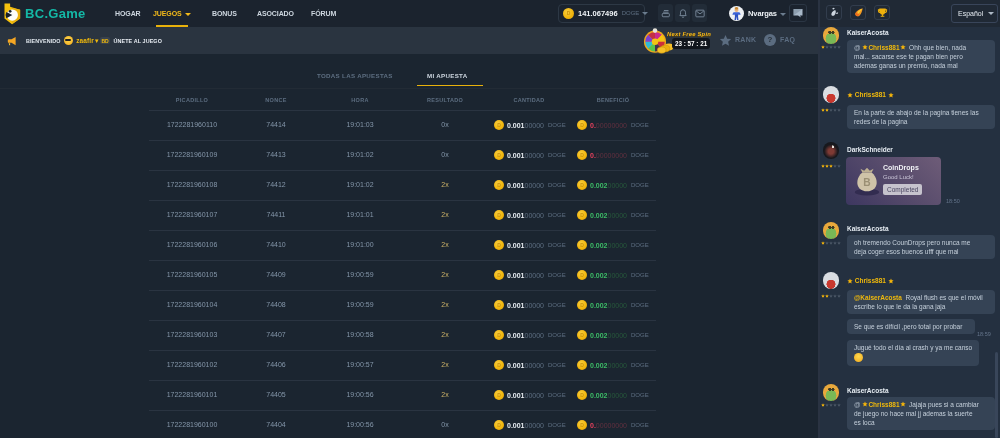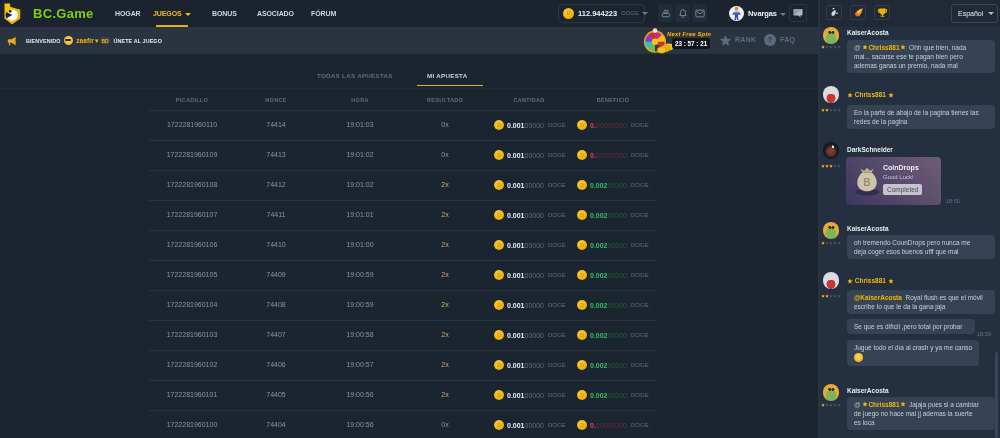--- a/index.html
+++ b/index.html
@@ -8,21 +8,21 @@
 #page{position:relative;width:1000px;height:438px;}
 #nav{position:absolute;left:0;top:0;width:818px;height:27px;background:#1b232e;}
 #ann{position:absolute;left:0;top:27px;width:818px;height:27px;background:#2a3440;}
 #content{position:absolute;left:0;top:54px;width:818px;height:384px;background:#1b2530;}
 #chat{position:absolute;left:818px;top:0;width:182px;height:438px;background:#243040;border-left:2px solid #2a3342;}
 #chathead{position:absolute;left:818px;top:0;width:182px;height:27px;background:#202935;border-left:2px solid #2a3342;}
 .navitem{position:absolute;top:0;height:27px;line-height:27px;font-size:7px;font-weight:bold;
  color:#cdd6df;letter-spacing:-0.1px;}
 .caret{display:inline-block;width:0;height:0;border-left:3px solid transparent;
  border-right:3px solid transparent;border-top:3.5px solid #6b7c8e;vertical-align:middle;margin-left:3px;}
-.logo-txt{position:absolute;left:33px;top:0;height:27px;line-height:27px;color:#84cc16;
+.logo-txt{position:absolute;left:25px;top:0;height:27px;line-height:27px;color:#14b8a6;
  font-size:13px;font-weight:bold;letter-spacing:.3px;text-align:right;}
 #balance{position:absolute;left:558px;top:3.5px;width:87px;height:19px;border:1px solid #2d3845;
  border-radius:4px;display:flex;align-items:center;padding-left:4px;}
 .iconbtn{position:absolute;top:4px;width:15px;height:18px;background:#222c38;border-radius:3px;
  display:flex;align-items:center;justify-content:center;}
 .coin{display:inline-block;border-radius:50%;background:radial-gradient(circle at 40% 35%,#f9cd3f,#f1b60e 55%,#dfa008 95%);
  position:relative;flex:none;}
 .coin i{position:absolute;left:0;top:0;right:0;bottom:0;font-style:normal;font-weight:bold;
  color:#c8920a;font-size:5px;text-align:center;}
 .st path{fill:#4a5665;}
@@ -67,21 +67,21 @@
  <div class="navitem" style="left:115px;">HOGAR</div>
  <div class="navitem" style="left:153px;color:#f3ba1a;">JUEGOS<span class="caret" style="border-top-color:#f3ba1a;"></span></div>
  <div class="navitem" style="left:212px;">BONUS</div>
  <div class="navitem" style="left:257px;">ASOCIADO</div>
  <div class="navitem" style="left:311px;">FÓRUM</div>
  <div class="abs" style="left:156px;top:25px;width:32px;height:2px;background:#e8b10b;"></div>
  <div id="balance">
   <span class="coin" style="width:11px;height:11px;">
           <i style="line-height:11px;">D</i>
         </span>
-  <span style="font-size:7.5px;font-weight:bold;color:#eef2f6;margin-left:4px;">112.944223</span>
+  <span style="font-size:7.5px;font-weight:bold;color:#eef2f6;margin-left:4px;">141.067496</span>
   <span style="font-size:6px;color:#5d6e81;margin-left:4px;">DOGE</span>
   <span class="caret" style="margin-left:3px;"></span>
  </div>
  <div class="iconbtn" style="left:658px;">
   <svg width="10" height="10" viewBox="0 0 24 24" fill="none" stroke="#8293a5" stroke-width="2">
           <path d="M7 6h11M5 10h13"></path>
           <rect x="3" y="13" width="17" height="8" rx="2"></rect>
         </svg>
  </div>
  <div class="iconbtn" style="left:675px;">

